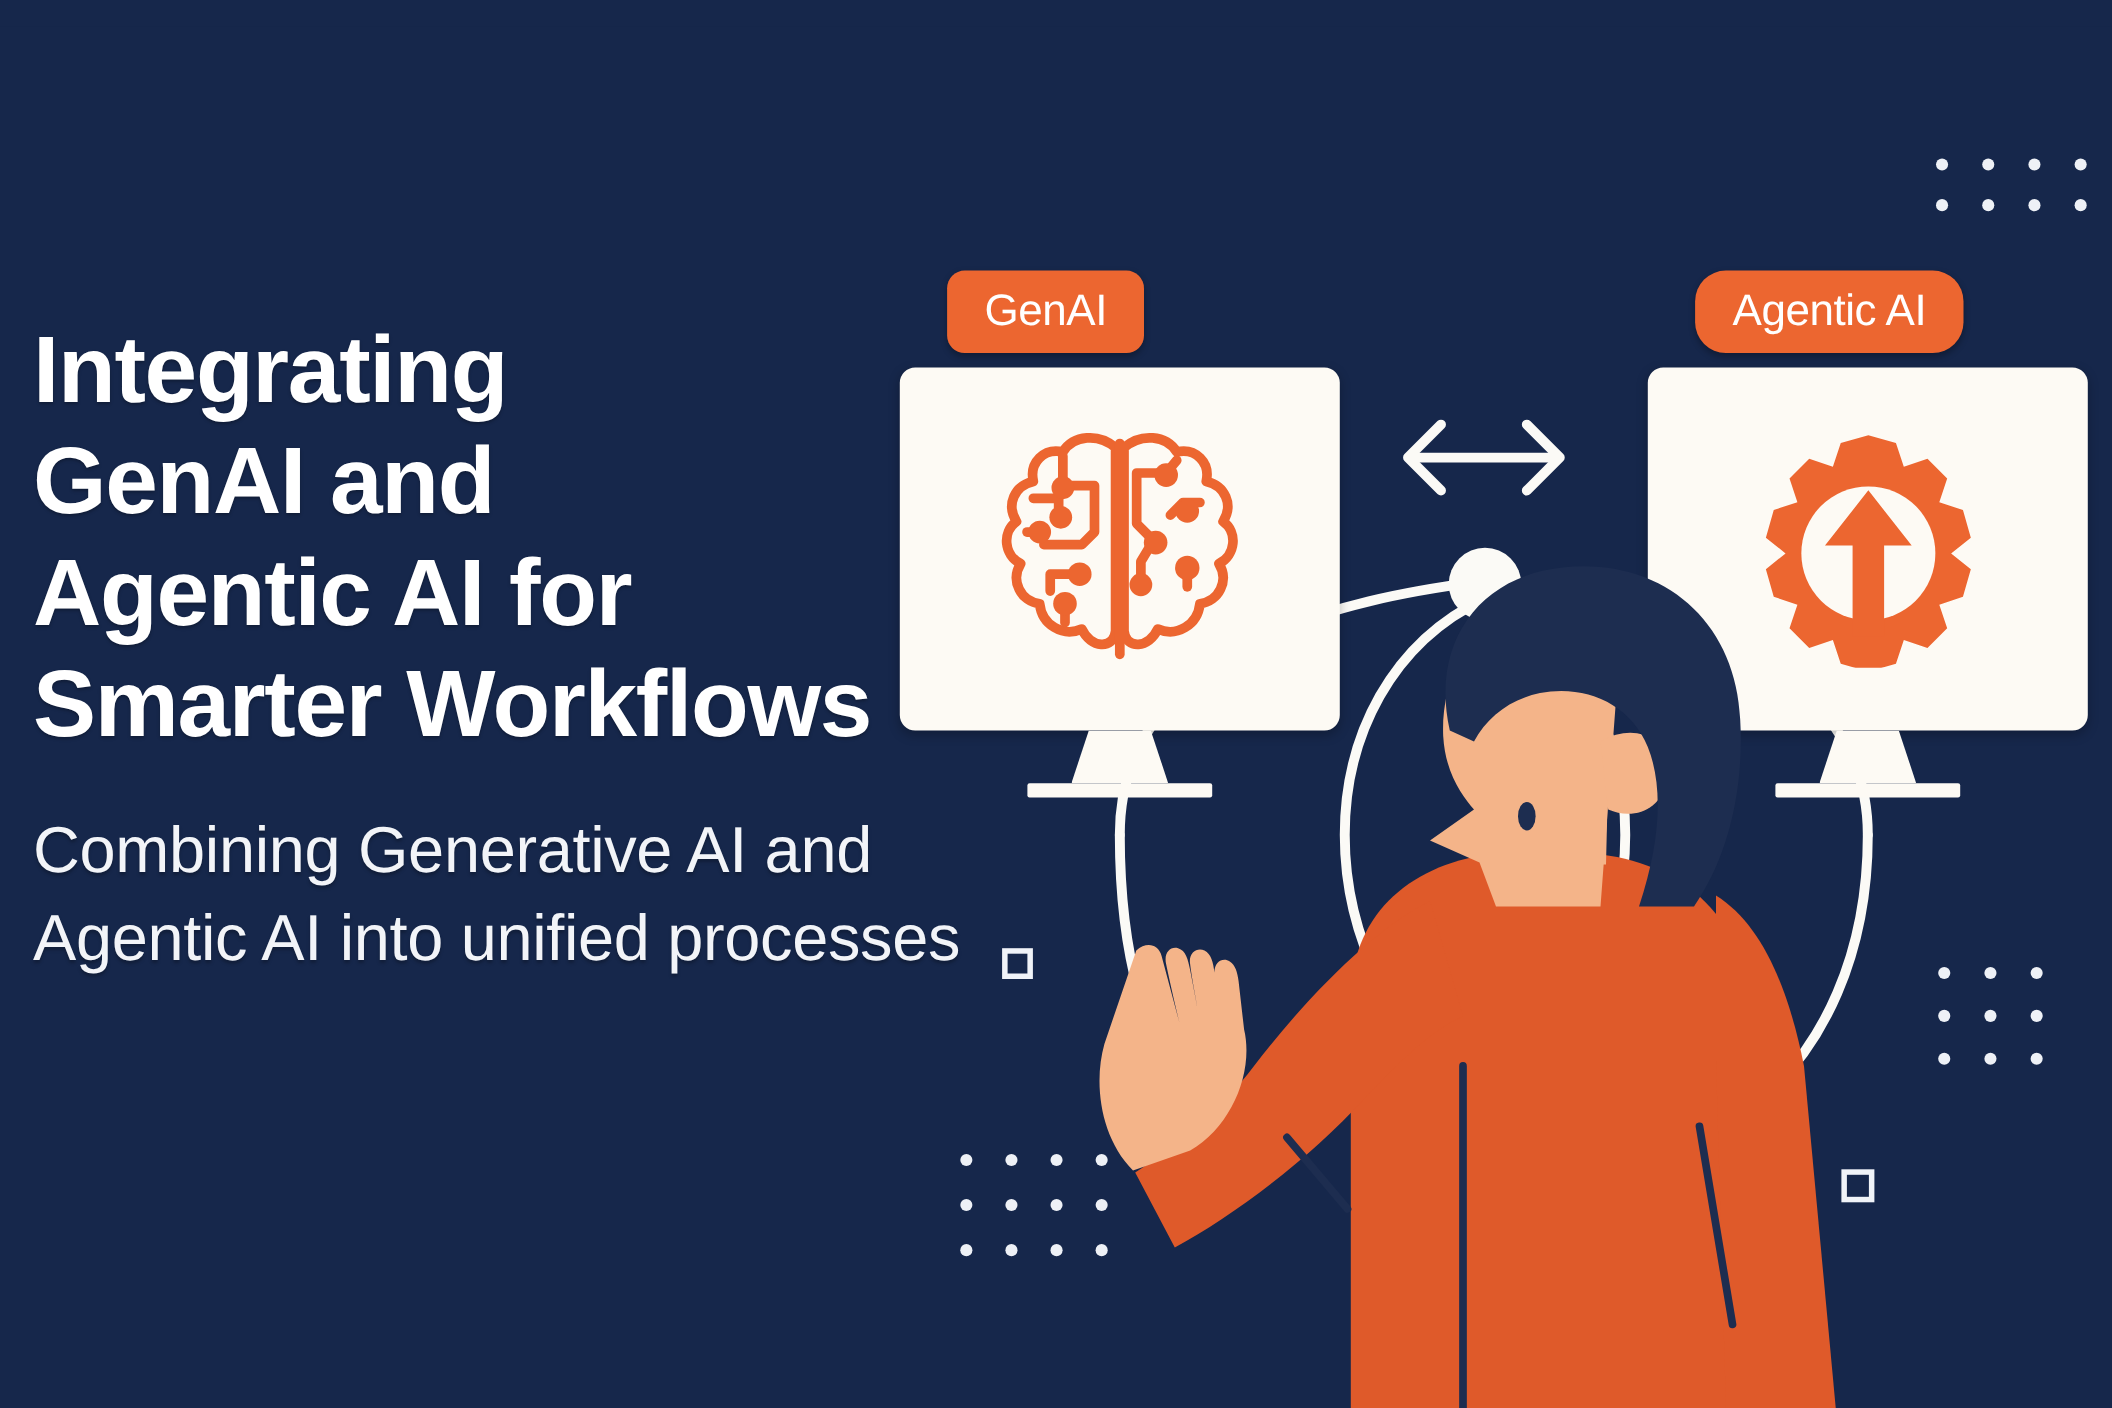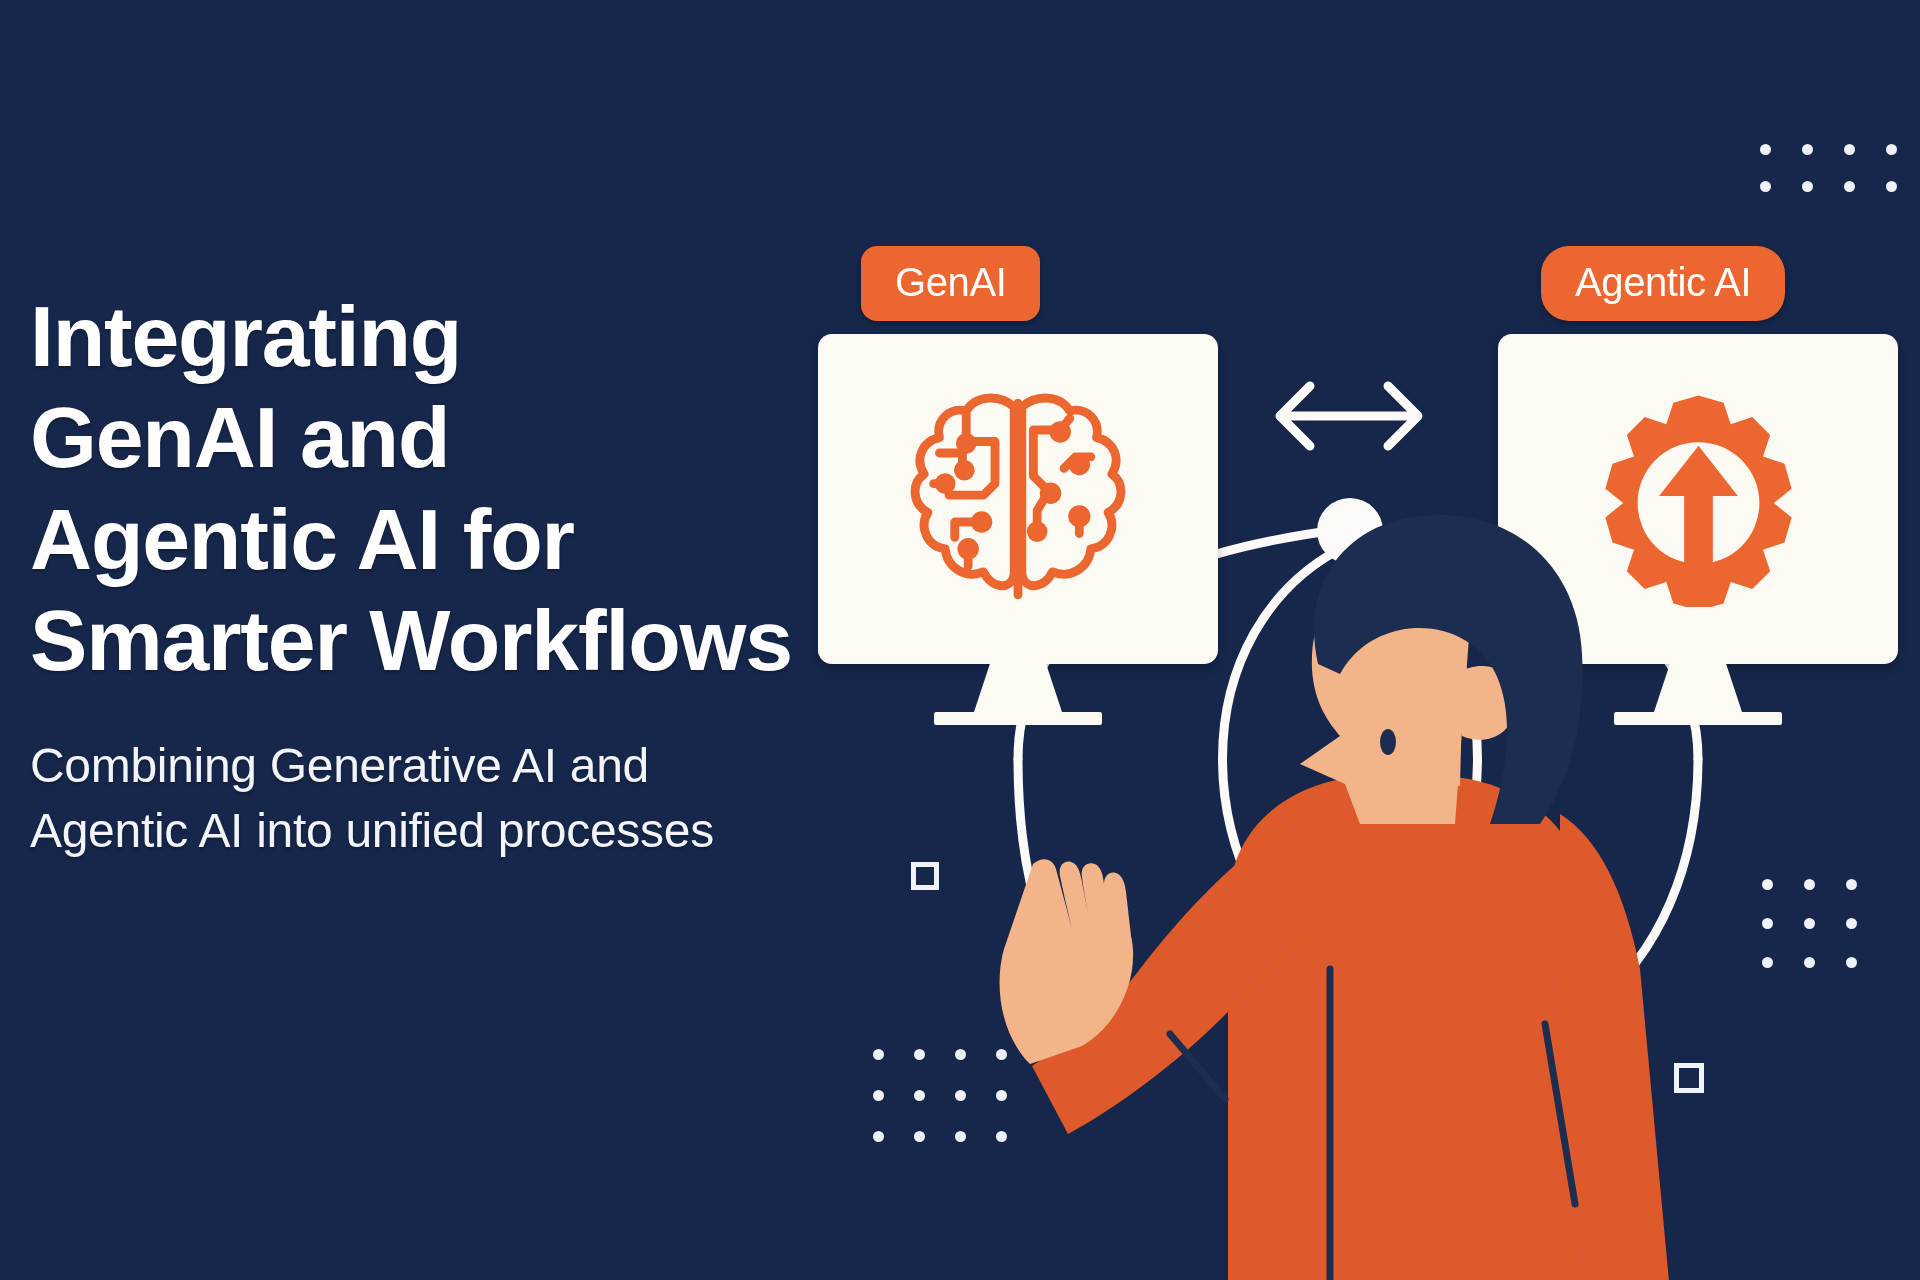--- a/index.html
+++ b/index.html
@@ -38,21 +38,21 @@
     line-height: 1.18;
     letter-spacing: -1.2px;
     white-space: pre-line;
     text-shadow: 0 2px 3px rgba(0,0,0,0.28);
   }
   .subhead {
     margin: 0;
     padding-top: 42px;
     color: #f2f4f8;
     font-family: "Liberation Sans", sans-serif;
-    font-size: 48px;
+    font-size: 59px;
     font-weight: 400;
     line-height: 1.35;
     letter-spacing: -0.3px;
     white-space: pre-line;
     text-shadow: 0 2px 3px rgba(0,0,0,0.25);
   }
 
   
   .monitor {
     position: absolute;

